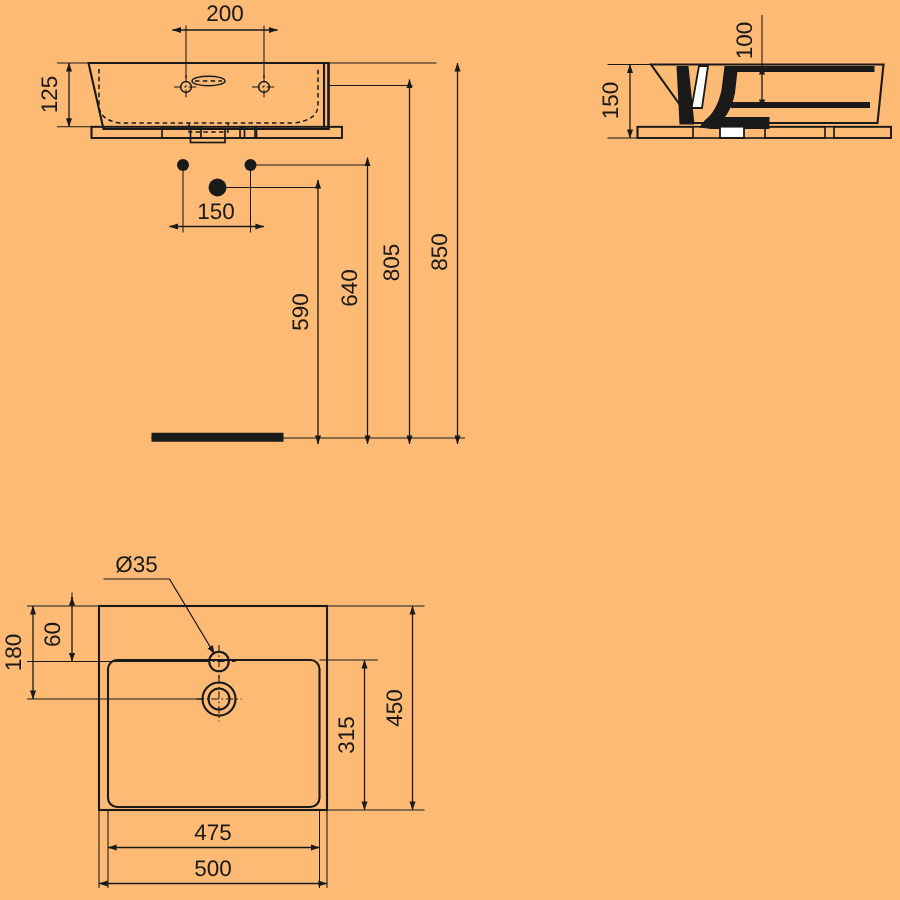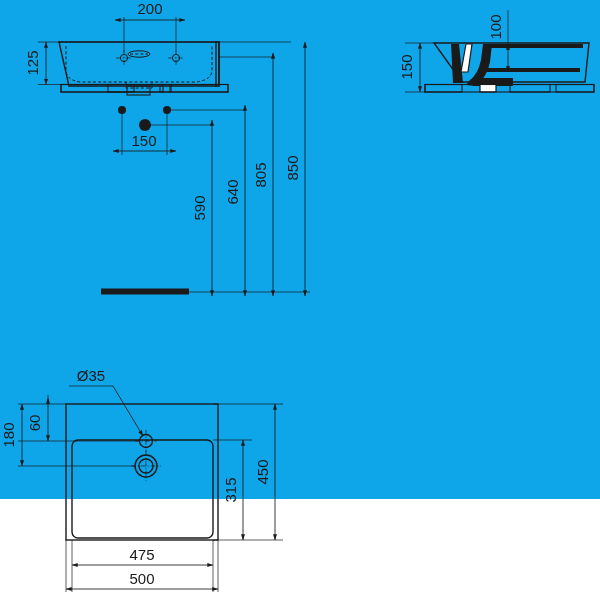--- a/index.html
+++ b/index.html
@@ -9,22 +9,22 @@
   }
   body {
     width: 600px;
     height: 600px;
     font-family: "Liberation Sans", sans-serif;
     overflow: hidden;
   }
   #drawing-root {
     position: relative;
     width: 600px;
-    height: 499px;
-    background: #0ea5e9;
+    height: 600px;
+    background: #fdba74;
   }
   svg.sheet {
     display: block;
     width: 600px;
     height: 600px;
   }
   .dimtext {
     font-family: "Liberation Sans", sans-serif;
     font-size: 15px;
     fill: #1a1a1a;

